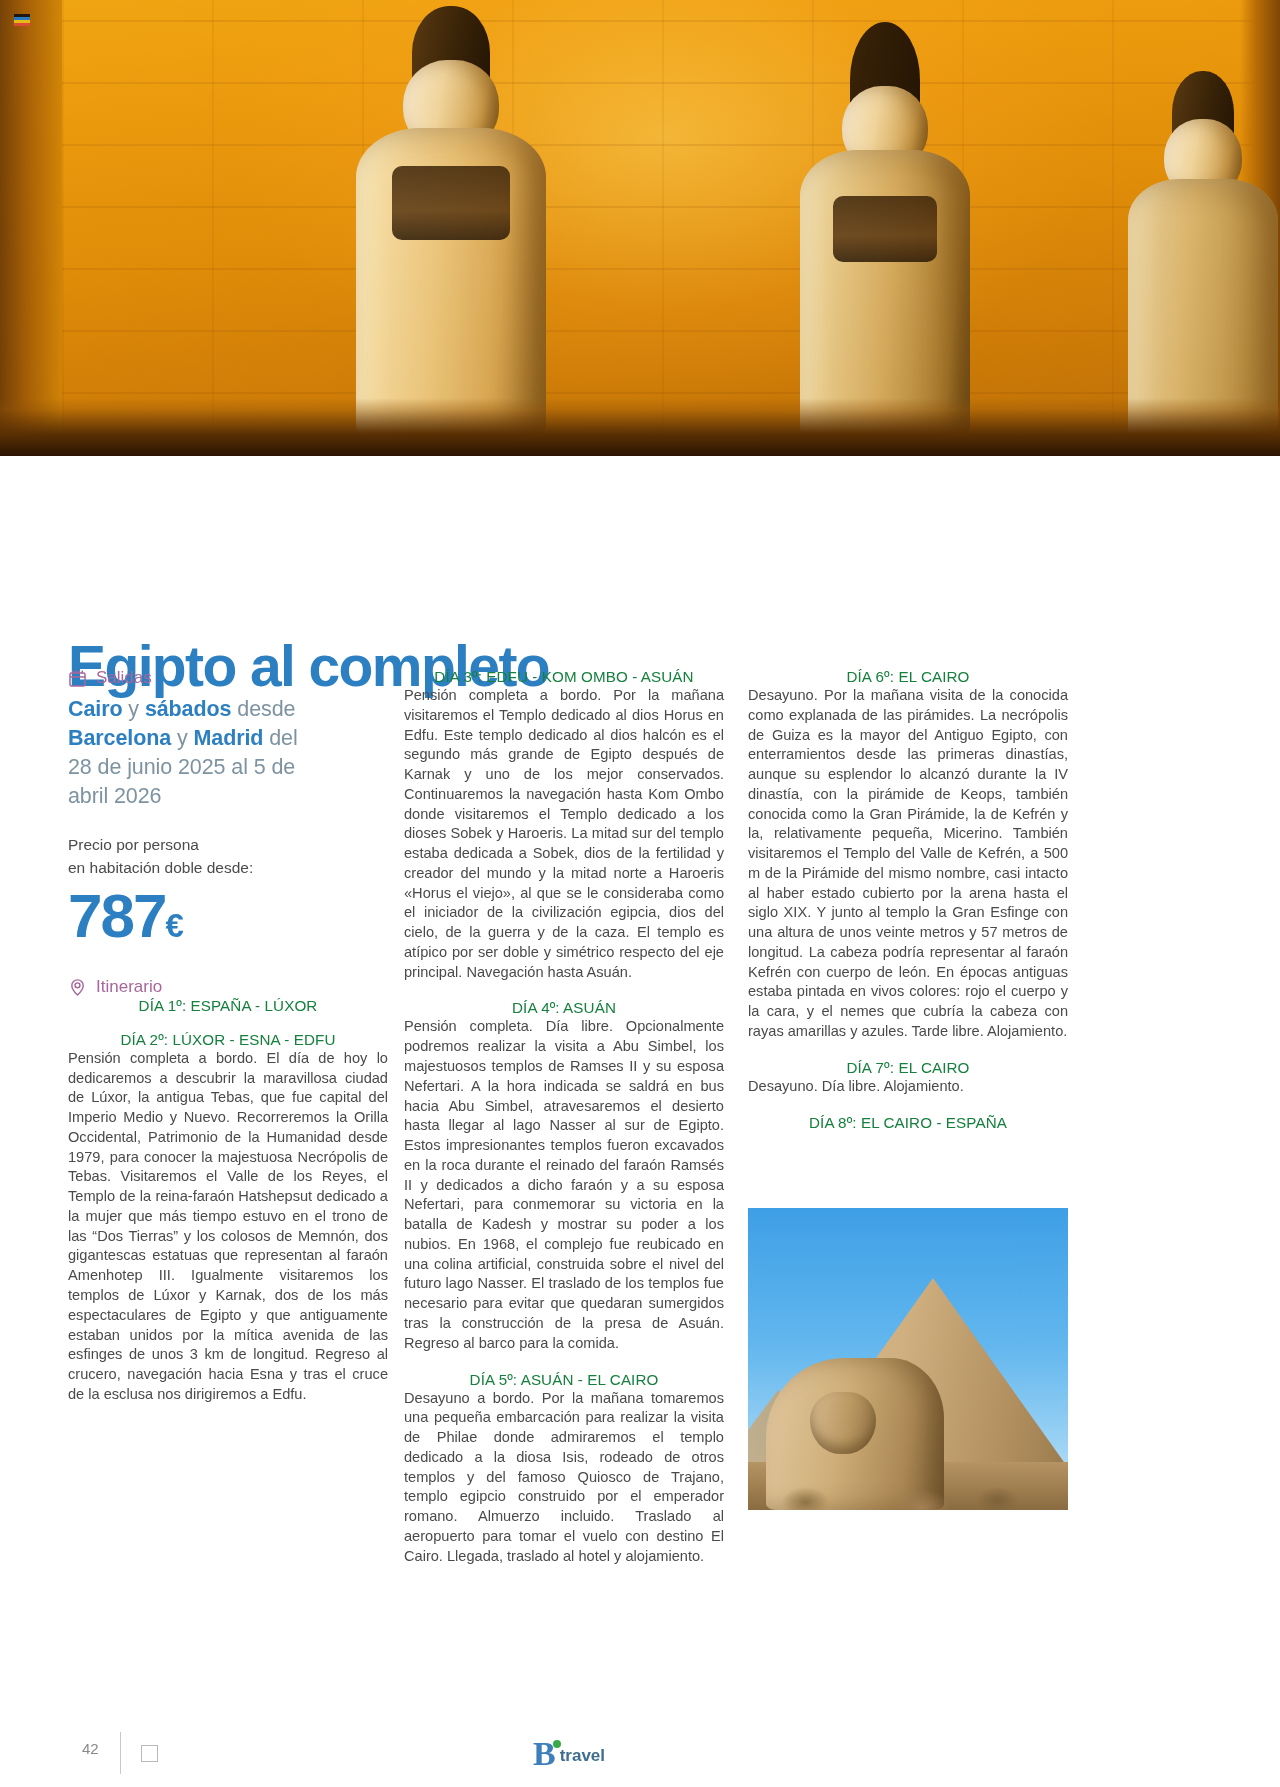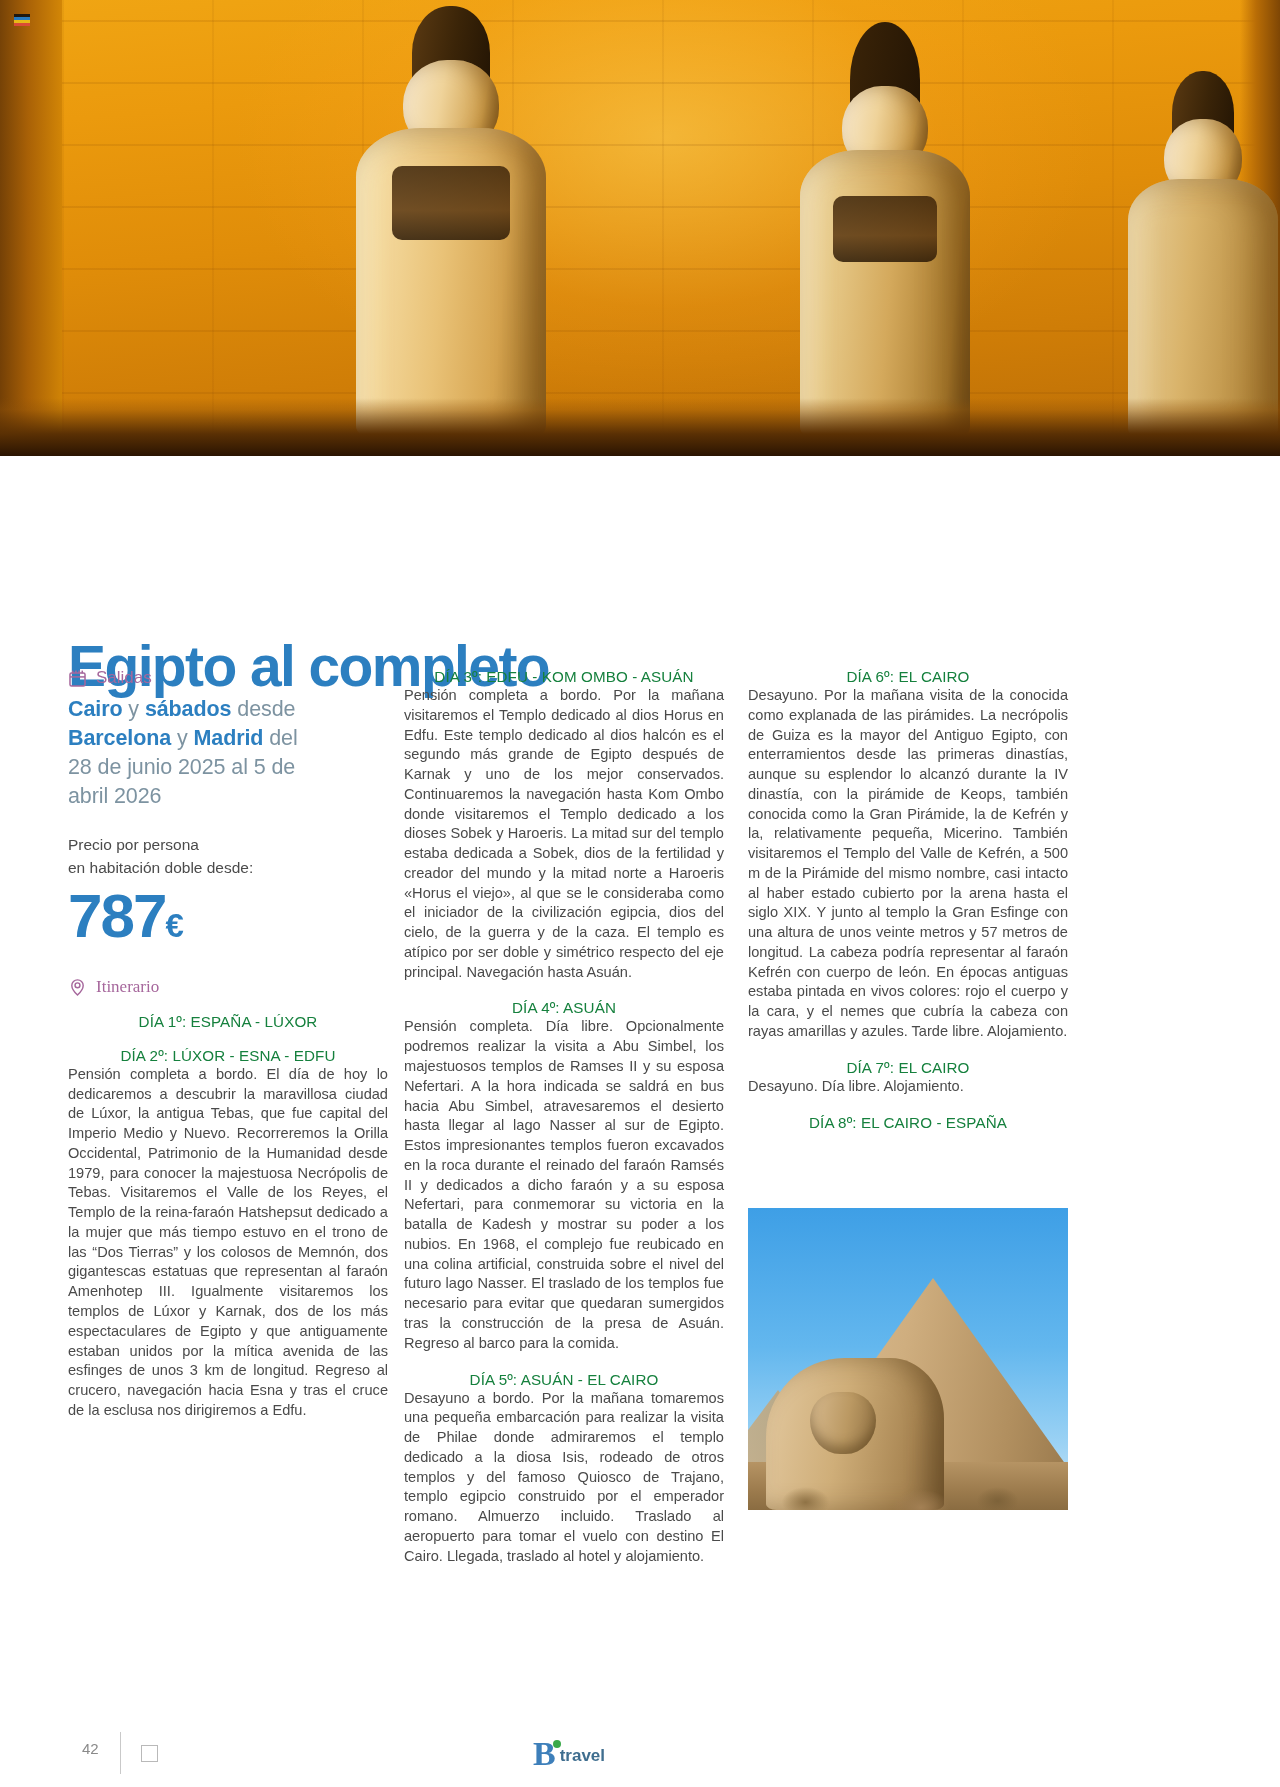--- a/index.html
+++ b/index.html
@@ -122,21 +122,21 @@
 
   .price-label {
     margin-top:22px; font-size:15.5px; line-height:1.5; color:#4b4b4b;
   }
   .price-big {
     margin-top:4px; color:#2c7fc0; font-weight:bold;
     font-size:62px; line-height:1.02; letter-spacing:-2px;
   }
   .price-big .cur { font-size:33px; letter-spacing:-1px; }
 
-  .itin-head { margin-top:30px; margin-bottom:16px;font-family:Liberation Serif, serif; }
+  .itin-head { margin-top:30px; margin-bottom:0; }
 
   .day-h {
     color:#15803d; font-size:15.2px; letter-spacing:.1px;
     margin-top:17px; margin-bottom:1px;text-align:center;
   }
   .col .day-h:first-child { margin-top:0; }
   .day-p {
     color:#4a4a4a; font-size:14.6px; line-height:1.355;
     text-align:justify; margin:0;
   }

